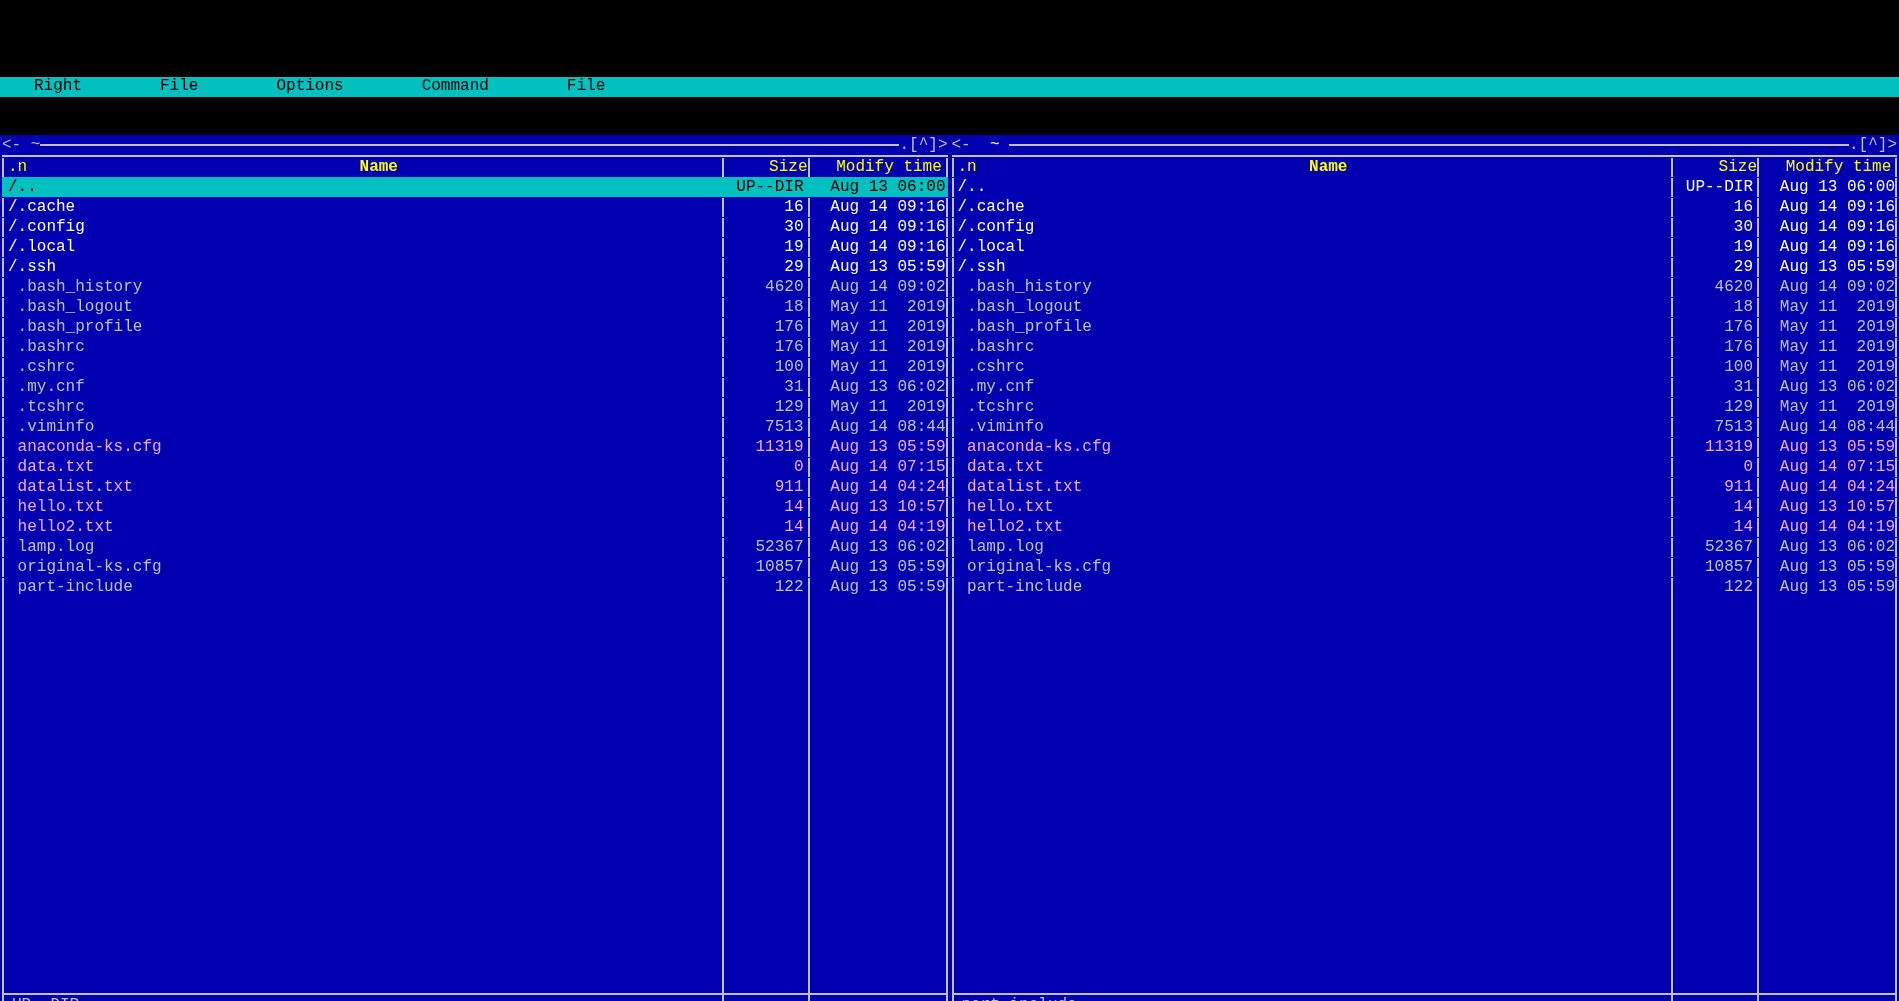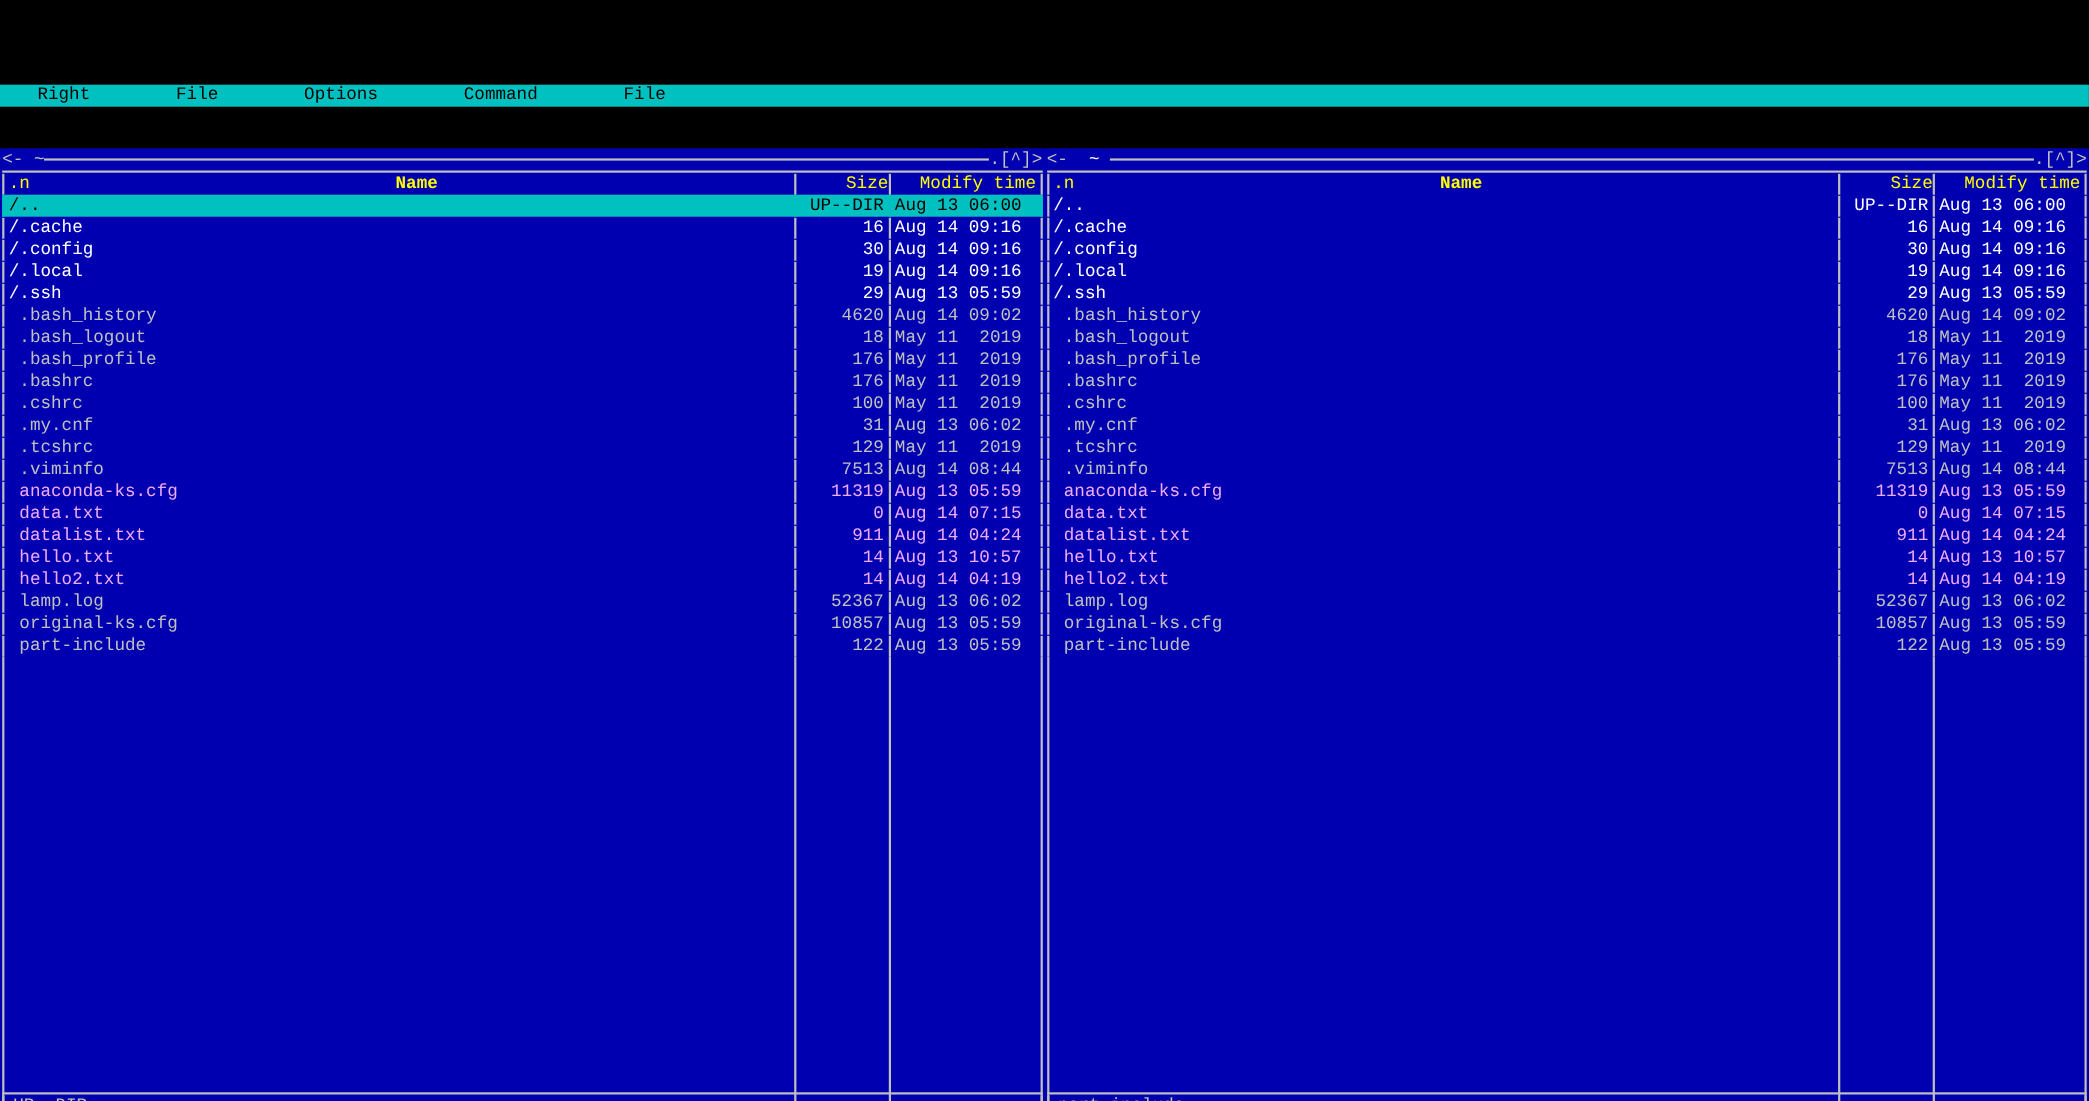--- a/index.html
+++ b/index.html
@@ -52,21 +52,21 @@
   .col-size { width: 86px; text-align: right; border-left: 2px solid #c0c0c0;}
   .col-mtime { width: 140px; text-align: center; border-left: 2px solid #c0c0c0; border-right: 2px solid #c0c0c0; padding-left: 23px;}
   .panel-header .col-n { width: 30px; text-align: left; border-left: 2px solid #c0c0c0; padding-left: 4px;}
   .row {
     display: flex;
     height: 20px;
     align-items: center;
   }
   .row .rname { flex: 1; border-left: 2px solid #c0c0c0; padding-left: 4px; overflow: hidden;}
   .row .rsize { width: 86px; text-align: right; border-left: 2px solid #c0c0c0; padding-right: 4px;}
-  .row .rmtime { width: 140px; text-align: left; border-left: 2px solid #c0c0c0; border-right: 2px solid #c0c0c0; padding-left: 4px;}
+  .row .rmtime { width: 140px; text-align: right; border-left: 2px solid #c0c0c0; border-right: 2px solid #c0c0c0; padding-left: 4px;}
   .row.selected { background: #00c0c0; color: #000; }
   .row.selected .rname, .row.selected .rsize, .row.selected .rmtime { border-left-color: #00c0c0; border-right-color: #00c0c0;}
   .dir { color: #ffffff; }
   .yellow-file { color: #f0abfc; }
   .row.selected .dir, .row.selected .exec, .row.selected .yellow-file { color: #000; }
   .panel-body {
     height: 816px;
     border-left: none;
     border-right: none;
   }

